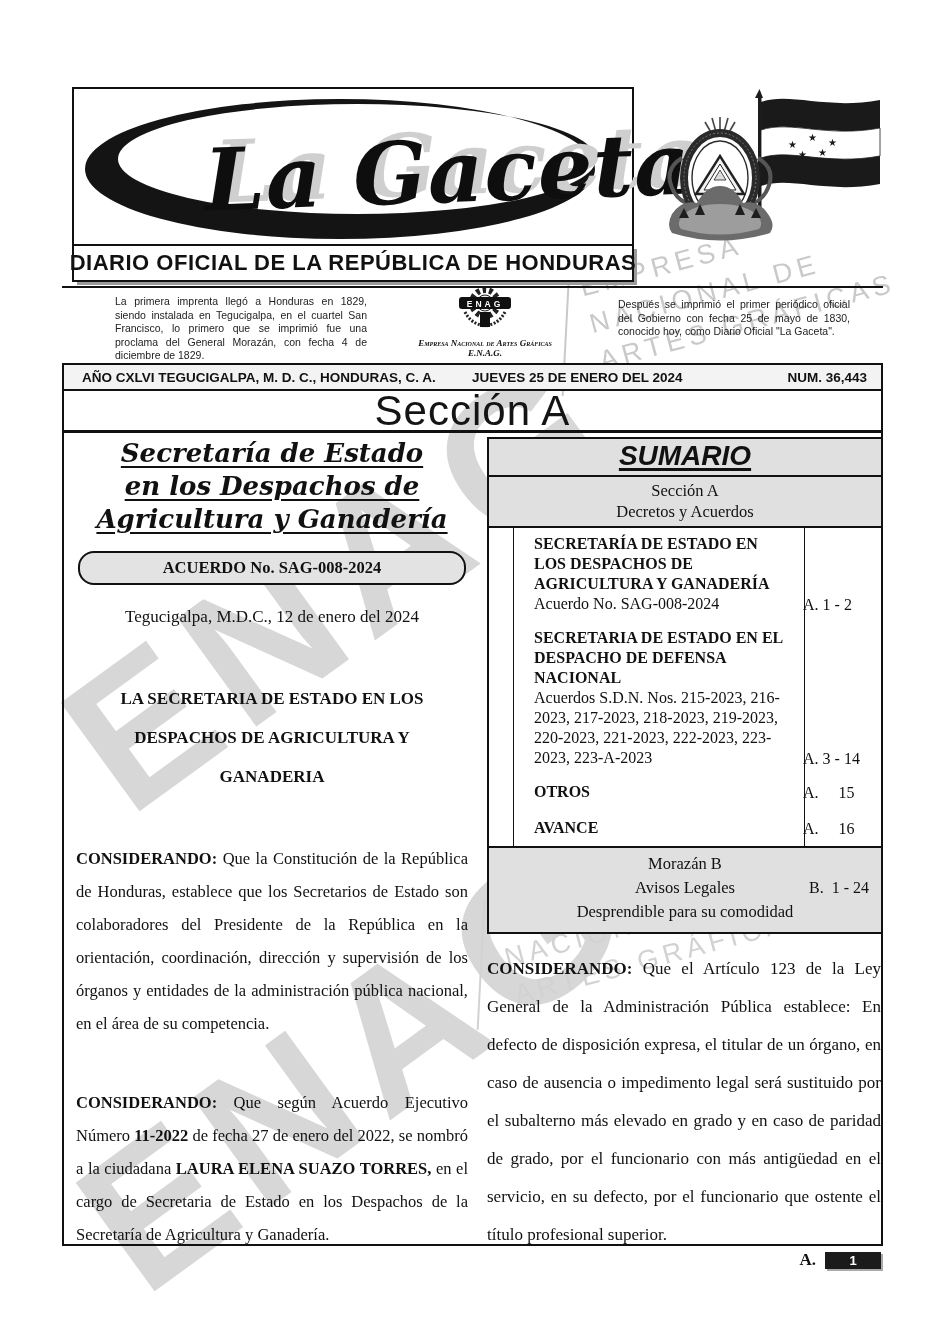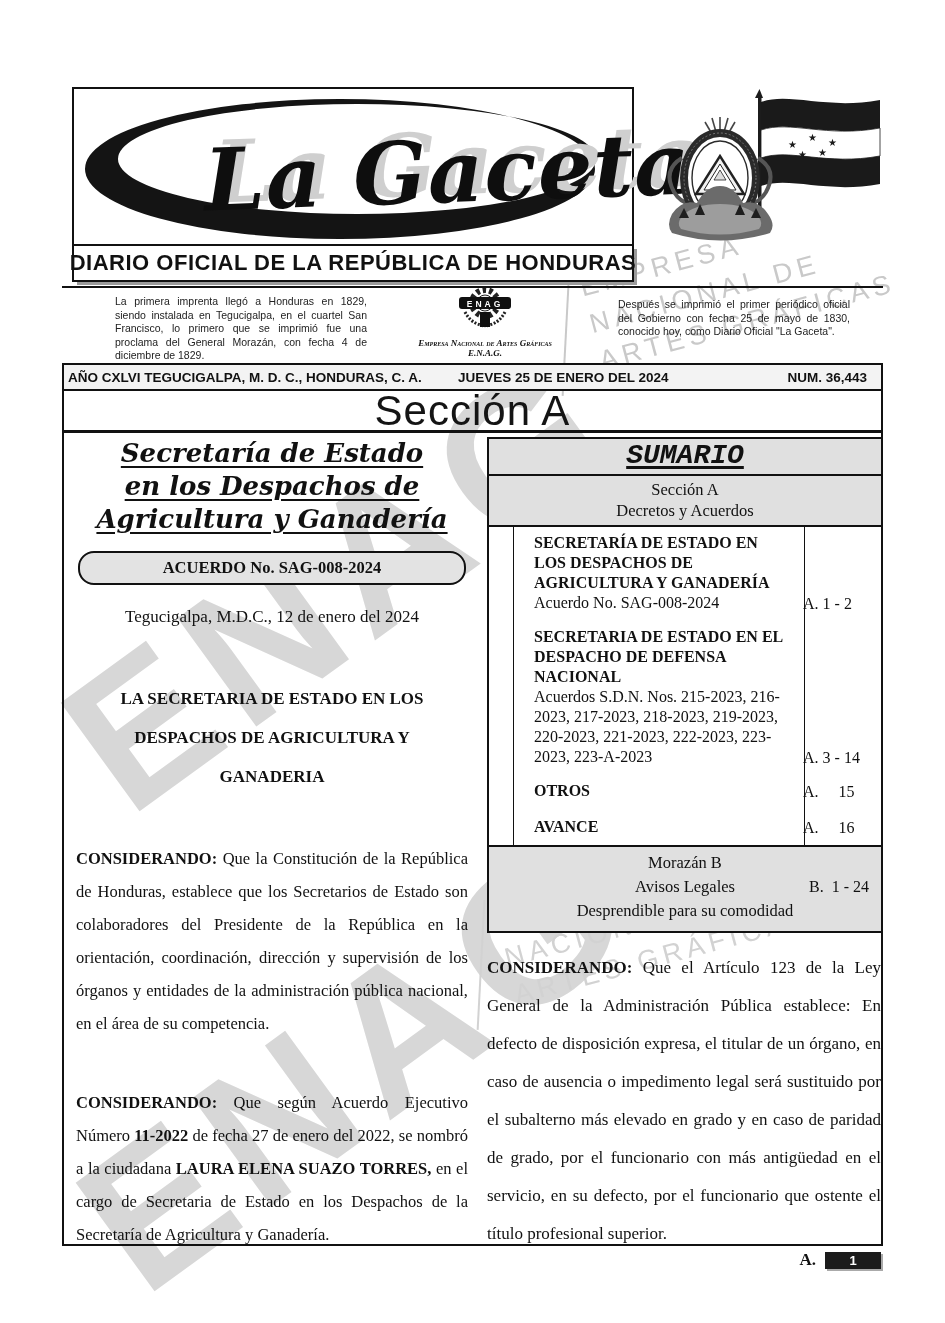--- a/index.html
+++ b/index.html
@@ -26,42 +26,42 @@
           font-family:"Liberation Sans",sans-serif;font-weight:bold;font-size:22px;letter-spacing:.5px;white-space:nowrap;}
   
   .note{font-family:"Liberation Sans",sans-serif;font-size:10.5px;line-height:13.5px;text-align:justify;color:#222;}
   .emblem-wrap{text-align:center;font-family:"Liberation Serif",serif;}
   .emblem-name{font-size:9px;font-weight:bold;font-style:italic;font-variant:small-caps;white-space:nowrap;}
   .emblem-abbr{font-size:9px;font-weight:bold;font-style:italic;}
   .rule{border-top:2px solid #111;}
   
   .datebar{left:62px;top:363px;width:817px;height:24px;border:2px solid #111;background:#f3f3f3;
            display:flex;align-items:center;font-family:"Liberation Sans",sans-serif;font-weight:bold;font-size:13.5px;white-space:nowrap;}
-  .datebar .dl-left{padding-left:4px;width:390px;}
+  .datebar .dl-left{padding-left:18px;width:390px;}
   .datebar .dl-center{flex:1;}
   .datebar .dl-right{padding-right:14px;}
   .seccionA{left:0;top:387px;width:945px;text-align:center;font-family:"Liberation Sans",sans-serif;
             font-size:42px;color:#141414;letter-spacing:1px;}
   
   .vline{border-left:2px solid #111;}
   .leftcol{left:76px;top:437px;width:392px;}
   .lc-head{font-family:"DejaVu Serif",serif;font-weight:bold;font-style:italic;font-size:26px;line-height:33px;
            text-align:center;}
   .lc-head div{text-decoration:underline;text-decoration-thickness:2px;text-underline-offset:4px;text-align:center;}
   .acuerdo{margin:15px 2px 0 2px;border:2px solid #111;border-radius:16px;background:#e3e3e3;
            text-align:center;font-weight:bold;font-size:16.5px;padding:5px 0;}
   .placedate{margin-top:22px;text-align:center;font-size:17px;}
   .orgname{margin-top:52px;text-align:center;font-weight:bold;font-size:17px;line-height:39px;}
   .para{margin-top:46px;font-size:16.5px;line-height:33px;text-align:justify;}
   .para b{font-weight:bold;}
   
   .rightcol{left:487px;top:437px;width:396px;}
   .sumario{border:2px solid #111;}
   .sum-title{background:#e0e0e0;text-align:center;padding:1px 0 3px;
-             font-family:Liberation Mono, monospace;font-weight:bold;font-style:italic;font-size:28px;}
+             font-family:Liberation Sans, sans-serif;font-weight:bold;font-style:italic;font-size:28px;}
   .sum-title span{text-decoration:underline;text-decoration-thickness:3px;text-underline-offset:3px;}
   .sum-sub{background:#e0e0e0;border-top:2px solid #111;text-align:center;font-size:16.5px;line-height:21px;padding:3px 0 4px;}
   .sum-body{position:relative;background:#fff;border-top:2px solid #111;padding:6px 6px 8px 45px;}
   .gutter-line{position:absolute;left:24px;top:0;bottom:0;border-left:1.5px solid #111;}
   .ref-line{position:absolute;right:76px;top:0;bottom:0;border-left:1.5px solid #111;}
   .entry{position:relative;padding-right:84px;}
   .entry .tt{font-weight:bold;font-size:16px;line-height:20px;}
   .entry .dt{font-size:16px;line-height:20px;}
   .entry .ref{position:absolute;right:0;bottom:0;width:72px;font-size:16px;text-align:left;padding-left:8px;}
   .sum-b{border-top:2px solid #111;background:#e0e0e0;text-align:center;font-size:16.5px;line-height:24px;

